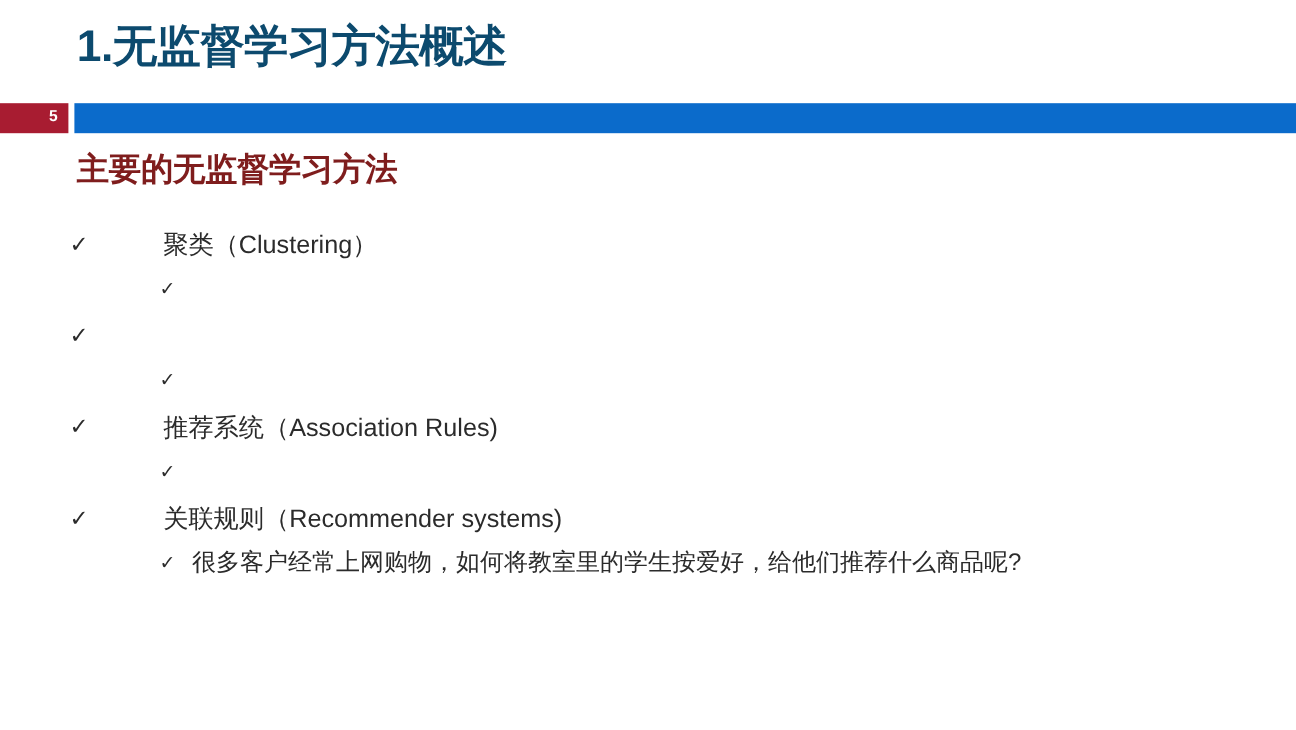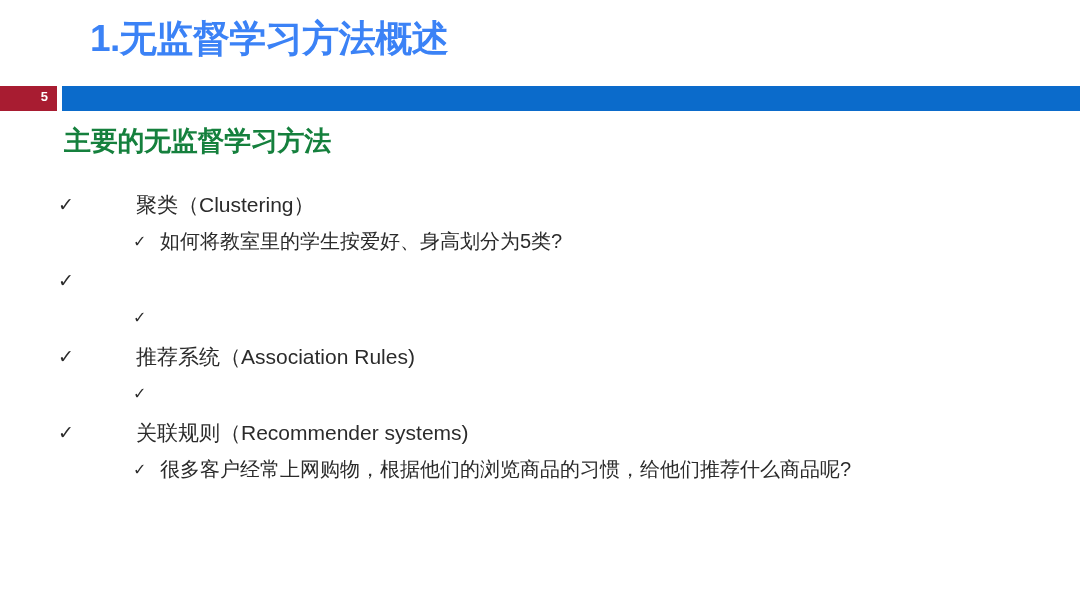--- a/index.html
+++ b/index.html
@@ -22,24 +22,23 @@
   }
 
   
   .slide-title {
     position: absolute;
     left: 64px;
     top: 16px;
     font-size: 37px;
     font-weight: bold;
     letter-spacing: -0.5px;
-    color: #3b82f6;
+    color: #0c4a6e;
     line-height: 1.25;
     white-space: nowrap;
-    margin-left: 26px;
   }
   .header-bar {
     position: absolute;
     left: 0;
     top: 86px;
     width: 1080px;
     height: 25px;
   }
   .page-badge {
     position: absolute;
@@ -66,21 +65,21 @@
   }
 
   
   .section-heading {
     position: absolute;
     left: 64px;
     top: 124px;
     font-size: 27px;
     font-weight: bold;
     letter-spacing: -0.3px;
-    color: #15803d;
+    color: #7f1d1d;
     line-height: 1.3;
     white-space: nowrap;
   }
 
   .content {
     position: absolute;
     left: 58px;
     top: 190px;
     width: 1000px;
   }
@@ -141,21 +140,20 @@
 
   <div class="content">
 
     <div class="group">
       <div class="l1">
         <span class="tick">✓</span>
         <span class="l1-text">聚类（Clustering）</span>
       </div>
       <div class="l2">
         <span class="tick">✓</span>
-        <span class="l2-text">如何将教室里的学生按爱好、身高划分为5类?</span>
       </div>
     </div>
 
     <div class="group">
       <div class="l1">
         <span class="tick">✓</span>
       </div>
       <div class="l2">
         <span class="tick">✓</span>
       </div>
@@ -171,18 +169,18 @@
       </div>
     </div>
 
     <div class="group">
       <div class="l1">
         <span class="tick">✓</span>
         <span class="l1-text">关联规则（Recommender systems)</span>
       </div>
       <div class="l2">
         <span class="tick">✓</span>
-        <span class="l2-text">很多客户经常上网购物，根据他们的浏览商品的习惯，给他们推荐什么商品呢?</span>
+        <span class="l2-text">很多客户经常上网购物，如何将教室里的学生按爱好，给他们推荐什么商品呢?</span>
       </div>
     </div>
 
   </div>
 </div>
 
 </body></html>

